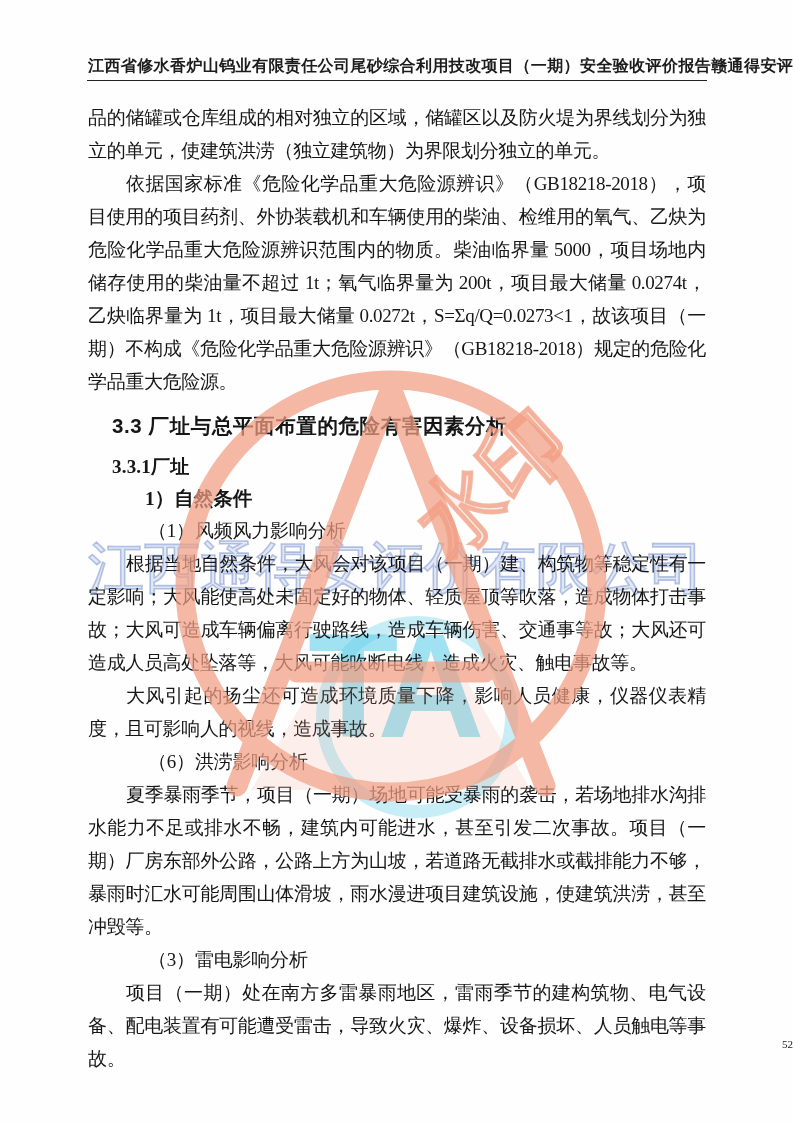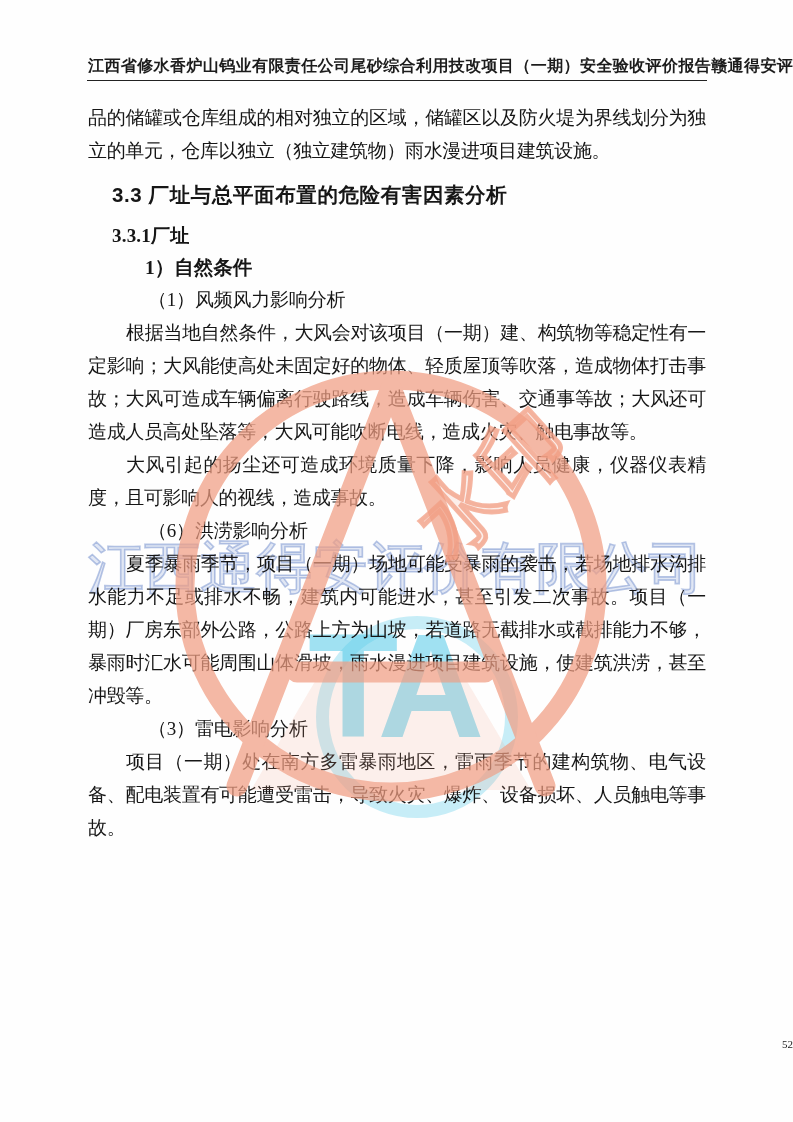--- a/index.html
+++ b/index.html
@@ -97,21 +97,22 @@
   </svg>
   <div class="wm wm-stamp-text">水印</div>
 
   <div class="doc-header">
     <span>江西省修水香炉山钨业有限责任公司尾砂综合利用技改项目（一期）安全验收评价报告</span>
     <span>赣通得安评字（2025）002 号</span>
   </div>
   <div class="doc-header-rule"></div>
 
   <div class="content">
-    <p class="para">品的储罐或仓库组成的相对独立的区域，储罐区以及防火堤为界线划分为独立的单元，仓库以独立（独立建筑物）雨水漫进项目建筑设施。</p>
+    <p class="para">品的储罐或仓库组成的相对独立的区域，储罐区以及防火堤为界线划分为独立的单元，使建筑洪涝（独立建筑物）为界限划分独立的单元。</p>
+    <p class="para indent">依据国家标准《危险化学品重大危险源辨识》（GB18218-2018），项目使用的项目药剂、外协装载机和车辆使用的柴油、检维用的氧气、乙炔为危险化学品重大危险源辨识范围内的物质。柴油临界量 5000，项目场地内储存使用的柴油量不超过 1t；氧气临界量为 200t，项目最大储量 0.0274t，乙炔临界量为 1t，项目最大储量 0.0272t，S=Σq/Q=0.0273&lt;1，故该项目（一期）不构成《危险化学品重大危险源辨识》（GB18218-2018）规定的危险化学品重大危险源。</p>
     <h2 class="h-33">3.3 厂址与总平面布置的危险有害因素分析</h2>
     <h3 class="h-331">3.3.1厂址</h3>
     <h4 class="h-nat">1）自然条件</h4>
     <p class="h-sub">（1）风频风力影响分析</p>
     <p class="para indent">根据当地自然条件，大风会对该项目（一期）建、构筑物等稳定性有一定影响；大风能使高处未固定好的物体、轻质屋顶等吹落，造成物体打击事故；大风可造成车辆偏离行驶路线，造成车辆伤害、交通事等故；大风还可造成人员高处坠落等，大风可能吹断电线，造成火灾、触电事故等。</p>
     <p class="para indent">大风引起的扬尘还可造成环境质量下降，影响人员健康，仪器仪表精度，且可影响人的视线，造成事故。</p>
     <p class="h-sub">（6）洪涝影响分析</p>
     <p class="para indent">夏季暴雨季节，项目（一期）场地可能受暴雨的袭击，若场地排水沟排水能力不足或排水不畅，建筑内可能进水，甚至引发二次事故。项目（一期）厂房东部外公路，公路上方为山坡，若道路无截排水或截排能力不够，暴雨时汇水可能周围山体滑坡，雨水漫进项目建筑设施，使建筑洪涝，甚至冲毁等。</p>
     <p class="h-sub">（3）雷电影响分析</p>
     <p class="para indent">项目（一期）处在南方多雷暴雨地区，雷雨季节的建构筑物、电气设备、配电装置有可能遭受雷击，导致火灾、爆炸、设备损坏、人员触电等事故。</p>

